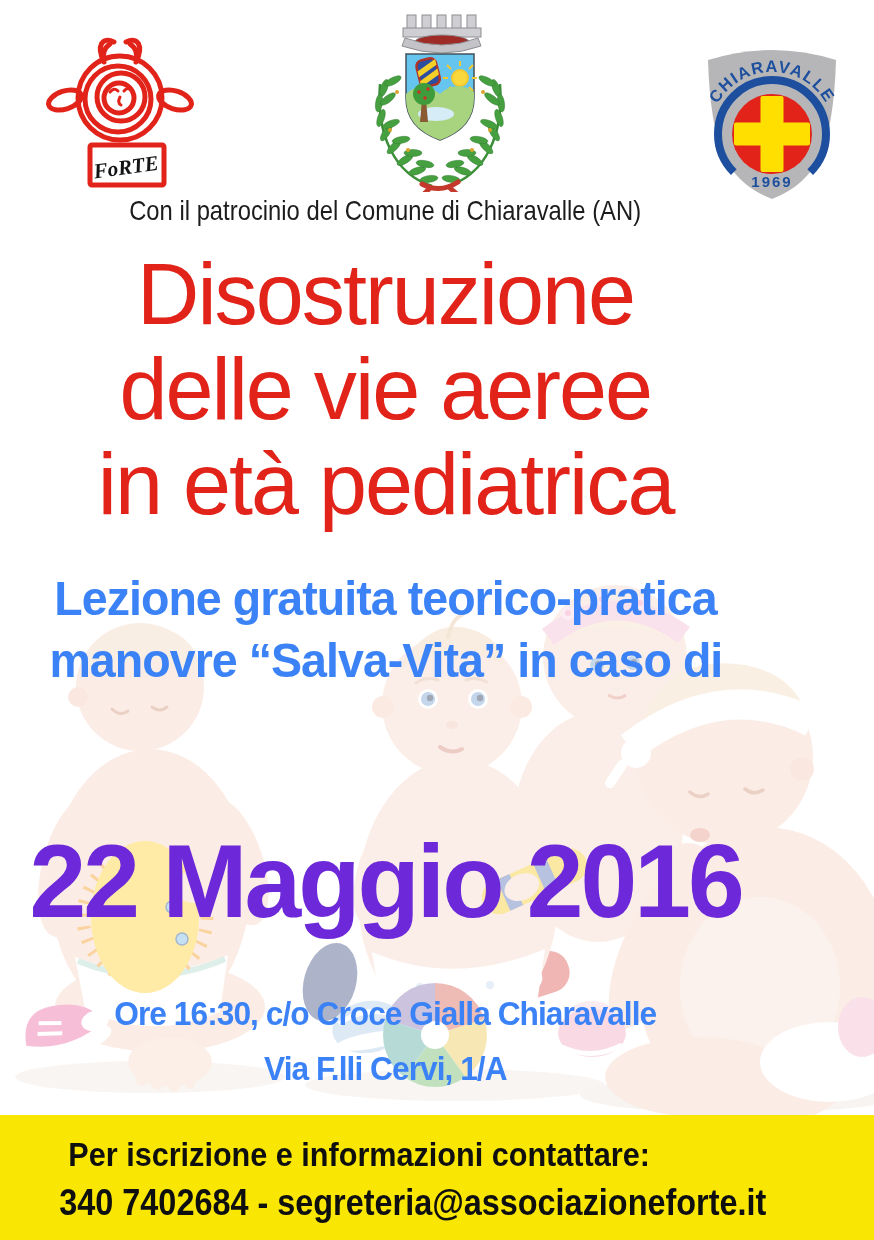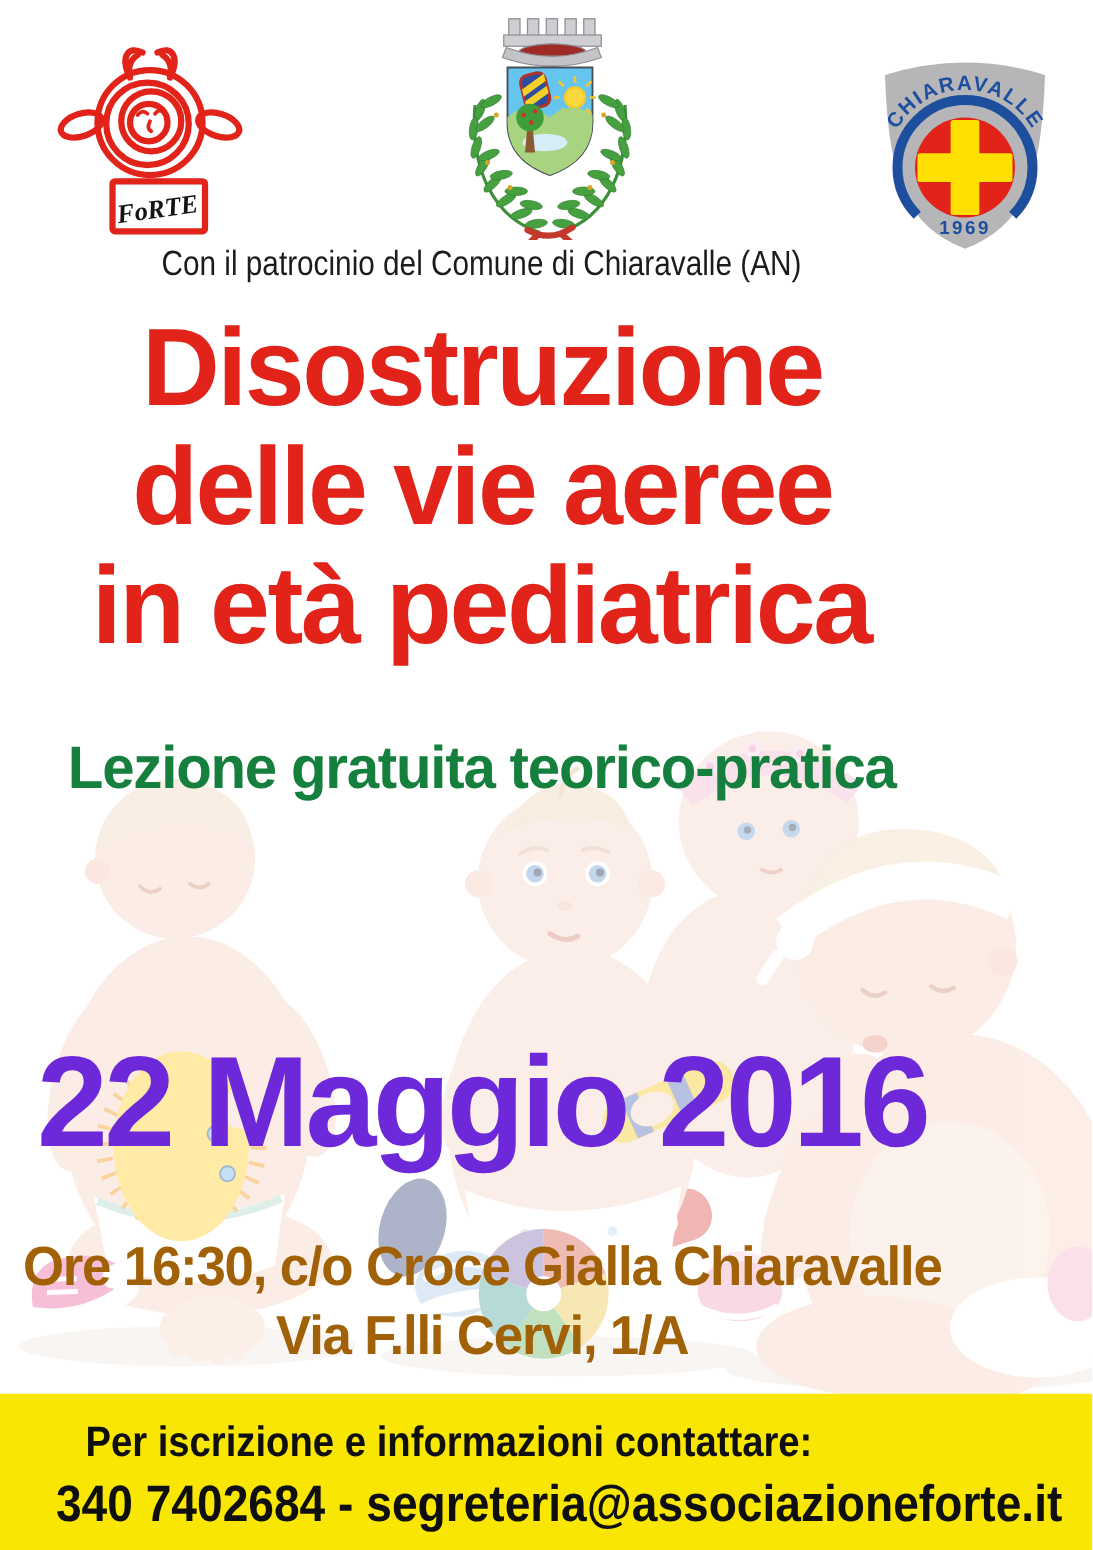--- a/index.html
+++ b/index.html
@@ -5,36 +5,36 @@
   html,body{margin:0;padding:0;background:#fff;}
   .poster{position:relative;width:874px;height:1240px;background:#ffffff;overflow:hidden;
           font-family:"Liberation Sans",sans-serif;color:#111;}
   .abs{position:absolute;}
   .centerline{left:0;width:771px;text-align:center;}
   .cx{display:inline-block;white-space:nowrap;}
 
   .patronage{top:194px;font-size:28px;line-height:34px;font-weight:400;color:#1c1c1c;}
   .patronage .cx{transform:scaleX(.85);}
 
-  .title{top:246px;font-weight:700;font-size:88px;line-height:95px;color:#e2231a;letter-spacing:-2px;}
+  .title{top:246px;font-weight:400;font-size:88px;line-height:95px;color:#e2231a;letter-spacing:-2px;}
   .title .cx{transform:scaleX(.98);}
 
-  .body-copy{top:584px;font-weight:700;font-size:48px;line-height:62px;color:#15803d;letter-spacing:-1px;}
+  .body-copy{top:568px;font-weight:700;font-size:48px;line-height:62px;color:#3b82f6;letter-spacing:-1px;}
   .body-copy .cx{transform:scaleX(.97);}
 
   .date-line{top:826px;font-weight:700;font-size:103px;line-height:112px;color:#6d28d9;letter-spacing:-3px;}
   .date-line .cx{transform:scaleX(.99);}
 
-  .location{top:986px;font-weight:700;font-size:44px;line-height:55px;color:#a16207;letter-spacing:-1px;}
+  .location{top:986px;font-weight:700;font-size:33px;line-height:55px;color:#3b82f6;letter-spacing:-1px;}
   .location .cx{transform:scaleX(.96);}
 
   .footer-band{left:0;top:1115px;width:874px;height:125px;background:#f9e703;}
   .footer-band .fl{width:718px;text-align:center;font-weight:700;color:#0f0f0f;}
   .footer-band .l1{margin-top:19px;font-size:34px;line-height:40px;}
-  .footer-band .l2{margin-top:6px;font-size:41px;line-height:46px;}
+  .footer-band .l2{margin-top:6px;font-size:36px;line-height:46px;padding-left:20px;}
   .footer-band .cx{transform:scaleX(.9);}
 
   .babies{left:0;top:557px;width:874px;height:560px;opacity:.5;}
   .logo-forte{left:40px;top:28px;}
   .logo-comune{left:350px;top:2px;}
   .logo-croce{left:702px;top:34px;}
 </style>
 </head>
 <body>
 
@@ -286,20 +286,21 @@
   </svg>
 
   <div class="abs centerline title">
     <div><span class="cx">Disostruzione</span></div>
     <div><span class="cx">delle vie aeree</span></div>
     <div><span class="cx">in età pediatrica</span></div>
   </div>
 
   <div class="abs centerline body-copy">
     <div><span class="cx">Lezione gratuita teorico-pratica</span></div>
+    <div><span class="cx">manovre “Salva-Vita” in caso di</span></div>
   </div>
 
   <div class="abs centerline date-line">
     <span class="cx">22 Maggio 2016</span>
   </div>
 
   <div class="abs centerline location">
     <div><span class="cx">Ore 16:30, c/o Croce Gialla Chiaravalle</span></div>
     <div><span class="cx">Via F.lli Cervi, 1/A</span></div>
   </div>

